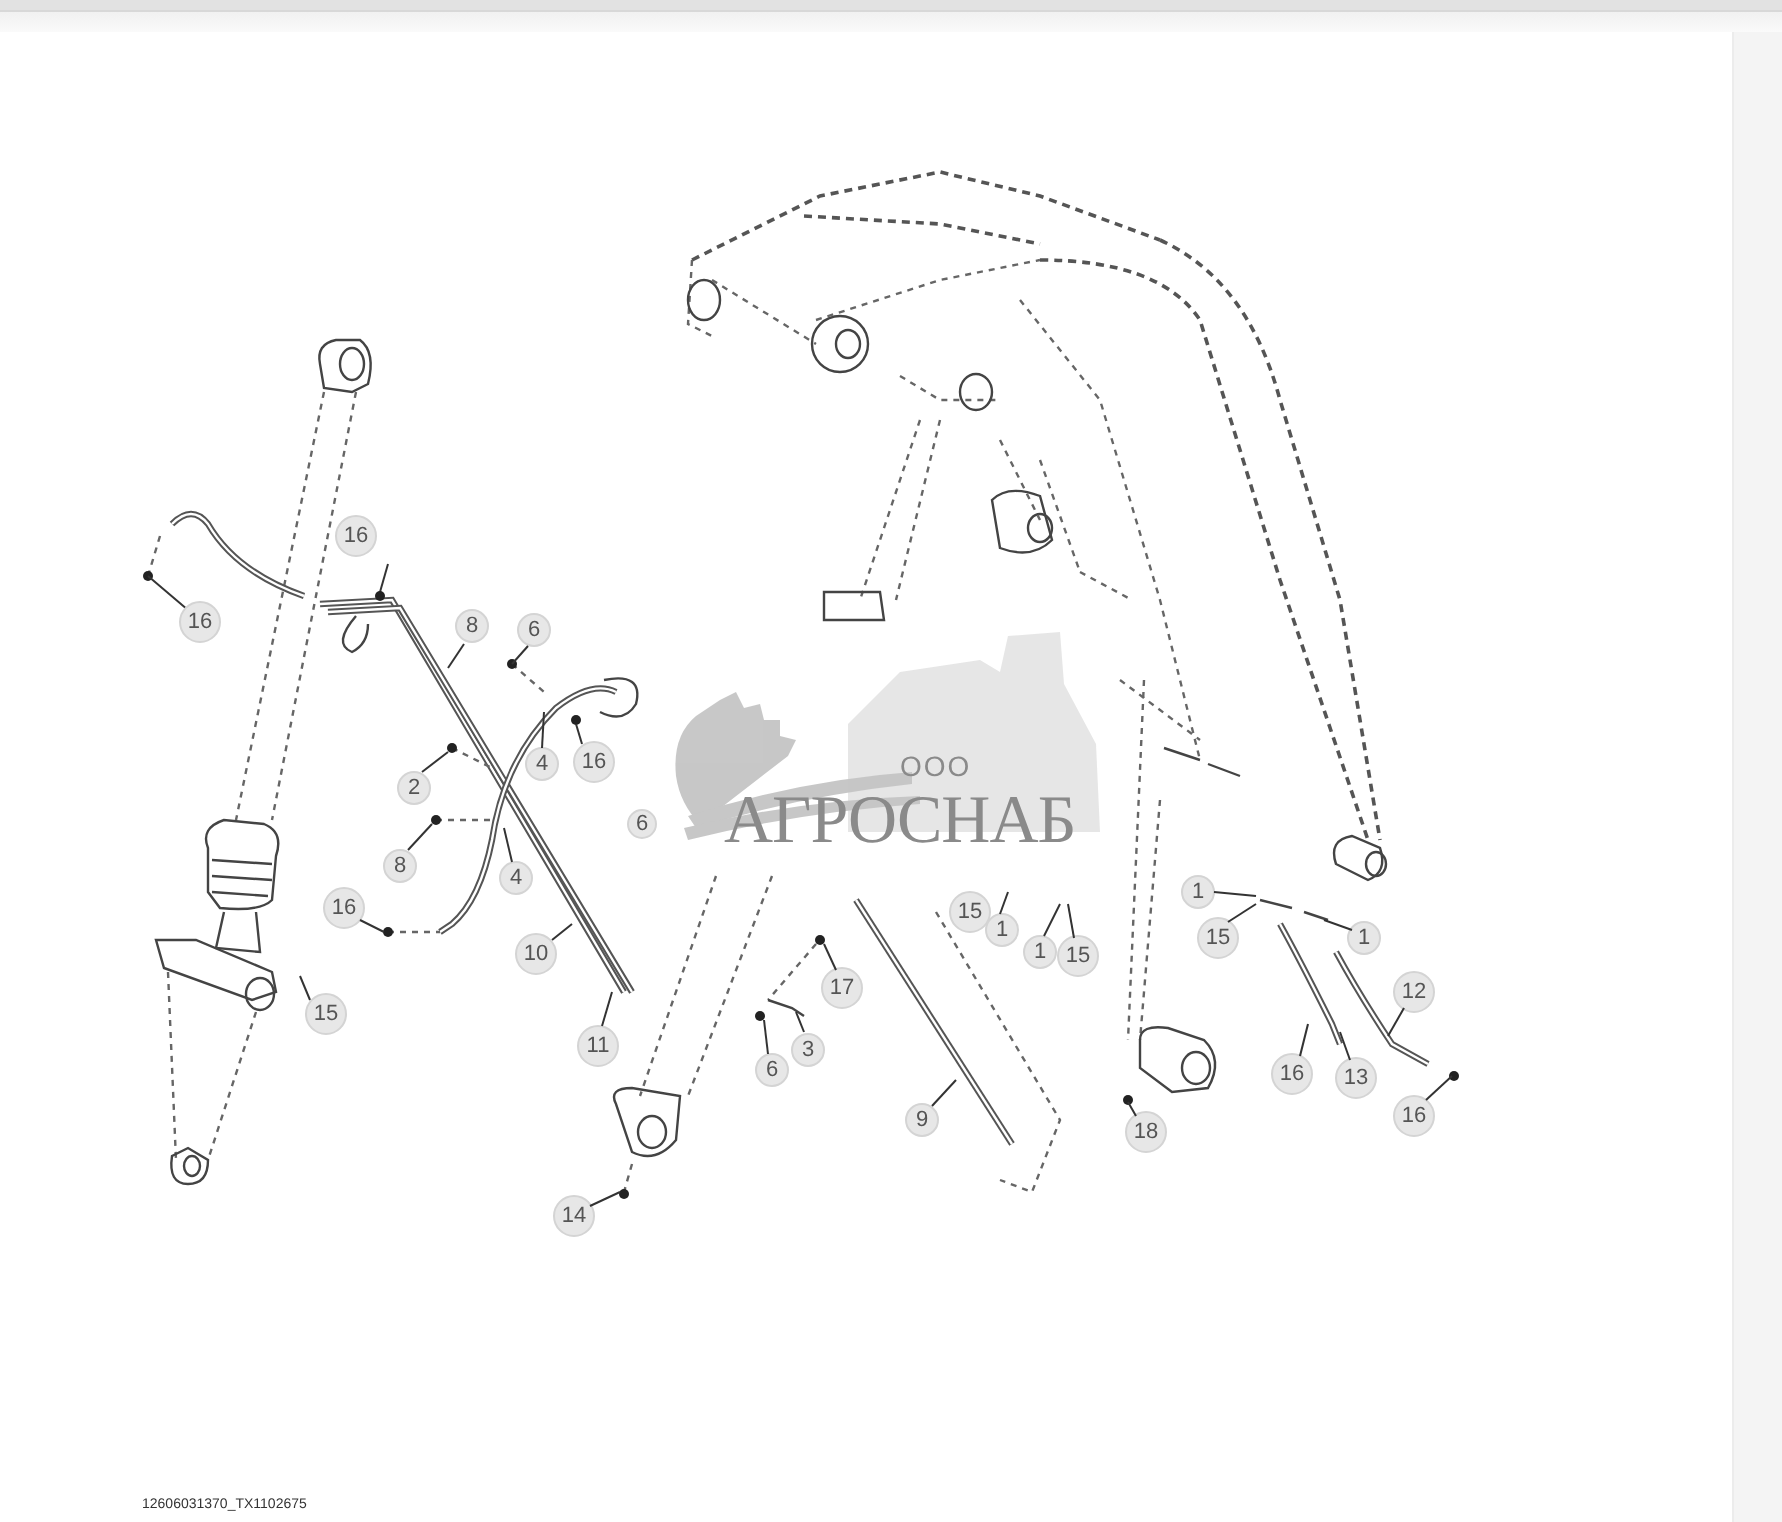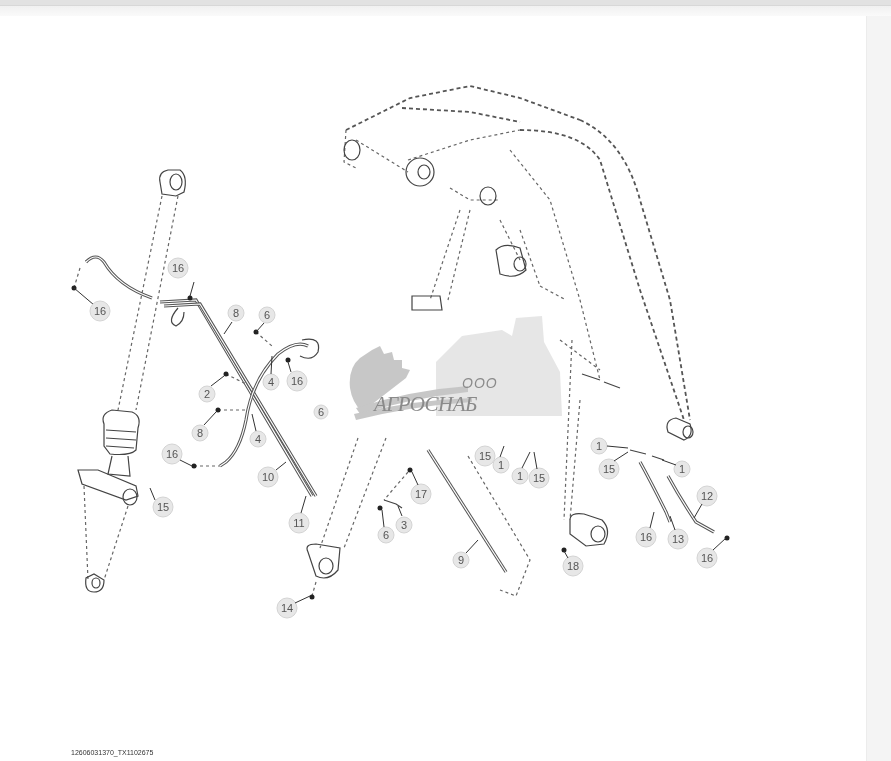--- a/index.html
+++ b/index.html
@@ -30,27 +30,27 @@
     font-family: "Liberation Sans", sans-serif; font-size: 11px; fill: #555;
     text-anchor: middle; dominant-baseline: central;
   }
   .dash { fill: none; stroke: #666; stroke-width: 1.2; stroke-dasharray: 3 3; }
   .dashheavy { fill: none; stroke: #555; stroke-width: 1.8; stroke-dasharray: 4 3; }
   .line { fill: none; stroke: #444; stroke-width: 1.2; }
   .hose { fill: none; stroke: #555; stroke-width: 3.2; }
   .hoseinner { fill: none; stroke: #fff; stroke-width: 1.2; }
   .leader { fill: none; stroke: #333; stroke-width: 1; }
   .dot { fill: #222; }
-  .watermark { position: absolute; left: 332px; top: 312px; width: 240px; height: 130px; pointer-events: none; font-style: italic; }
+  .watermark { position: absolute; left: 320px; top: 312px; width: 240px; height: 130px; pointer-events: none; }
   .wm-ooo {
     position: absolute; left: 130px; top: 63px; font-size: 14px; color: #8a8a8a;
     font-family: "Liberation Sans", sans-serif; letter-spacing: 1px;
   }
   .wm-name {
-    position: absolute; left: 42px; top: 80px; font-size: 21px; color: #8a8a8a;
+    position: absolute; left: 42px; top: 80px; font-size: 34px; color: #8a8a8a;
     font-family: "Liberation Serif", serif; letter-spacing: -0.5px; white-space: nowrap;
   }
   .footer-code {
     position: absolute; left: 71px; top: 749px; font-size: 7px; color: #333;
     font-family: "Liberation Sans", sans-serif;
   }
 </style>
 </head>
 <body>
 

